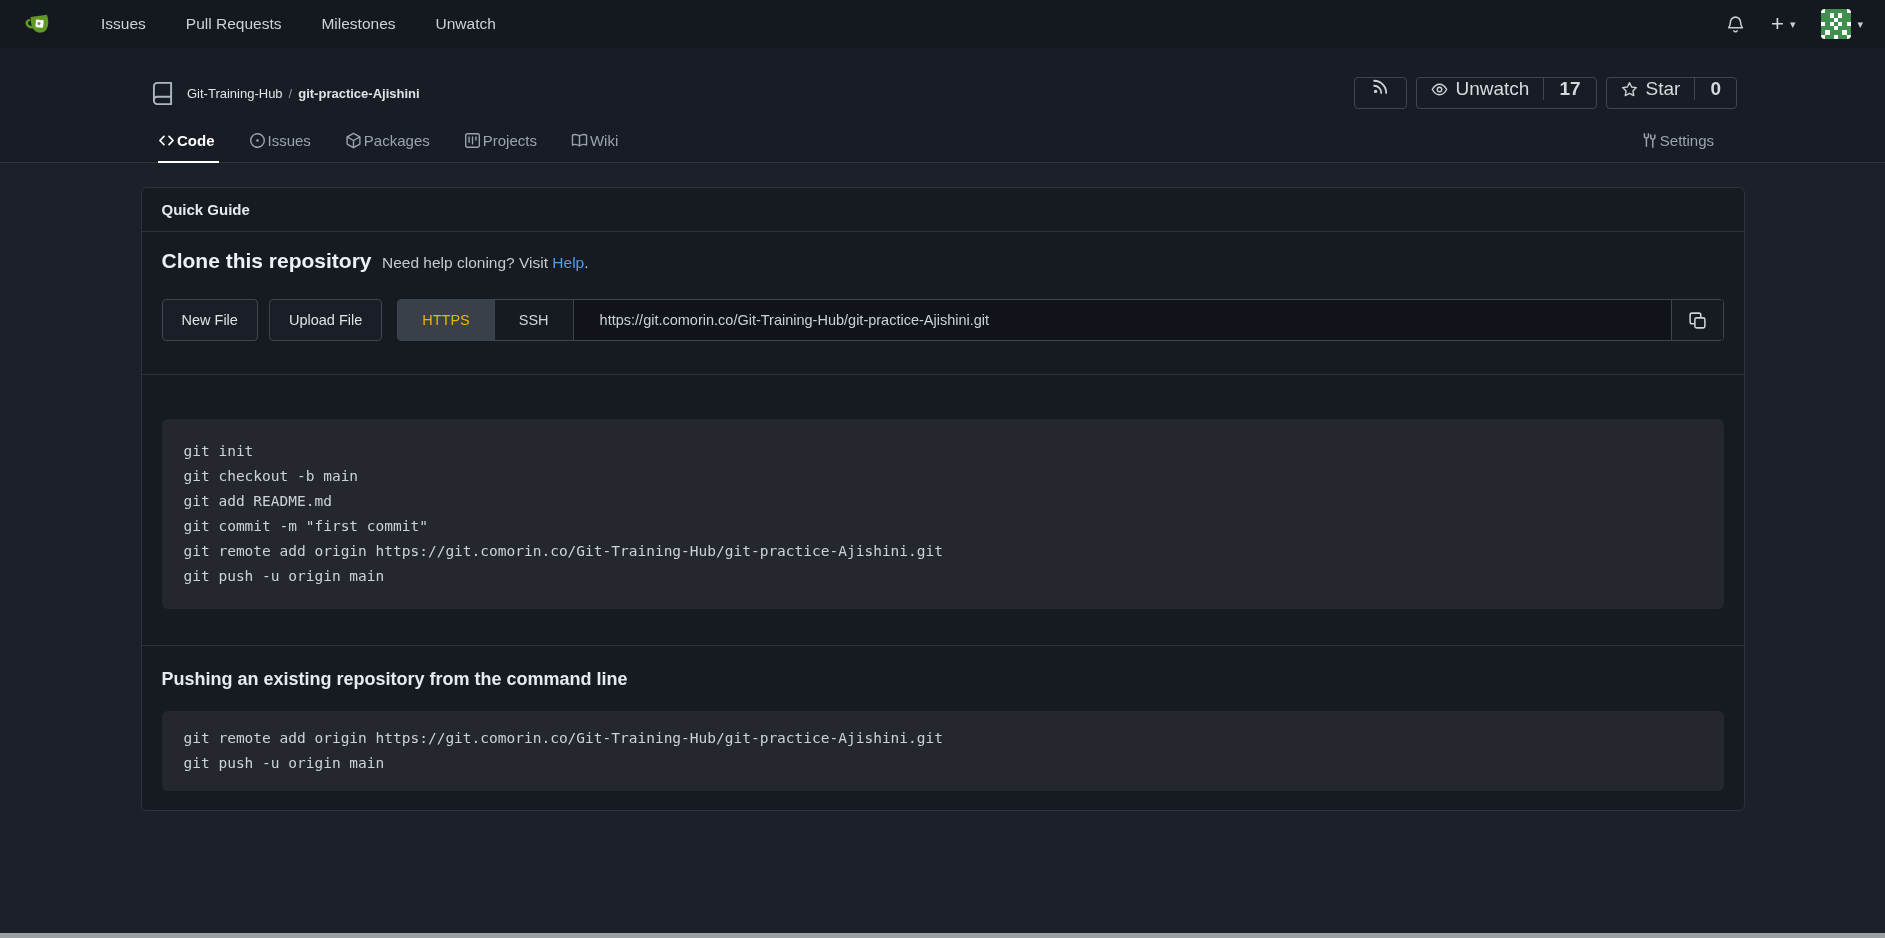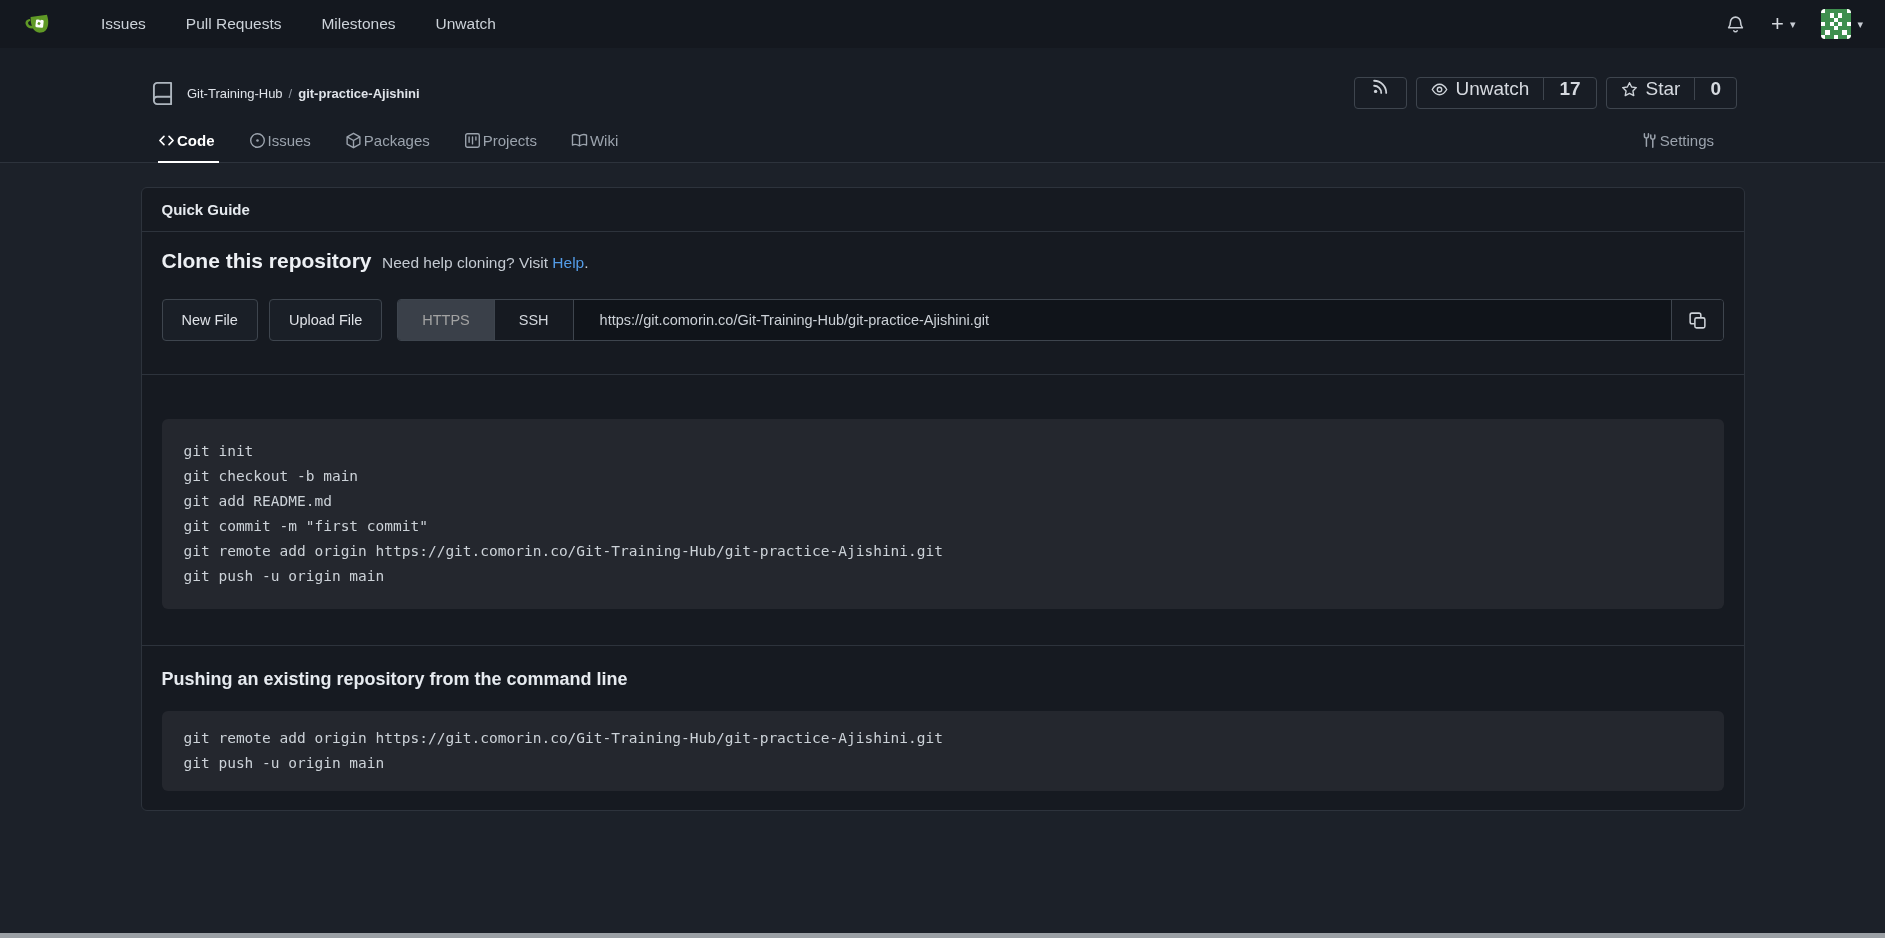--- a/index.html
+++ b/index.html
@@ -54,21 +54,21 @@
   .panel-header{padding:13px 20px;font-size:15px;font-weight:700;color:#e6eaef;border-bottom:1px solid var(--border);}
 
   .clone-section{padding:17px 20px 33px 20px;}
   .clone-heading{font-size:21px;font-weight:700;color:#edf0f4;}
   .clone-sub{font-size:15.5px;font-weight:400;color:#c4cad2;margin-left:6px;}
   .clone-sub a{color:var(--accent-link);text-decoration:none;cursor:pointer;margin-top:40px;}
   .clone-row{display:flex;align-items:center;margin-top:26px;height:42px;}
   .plain-btn{height:42px;padding:0 19px;margin-right:11px;background:var(--btn-bg);border:1px solid var(--btn-border);border-radius:4px;color:#dfe2e7;font-size:14.5px;font-family:inherit;cursor:pointer;}
   .clone-group{flex:1;display:flex;align-items:stretch;height:42px;border:1px solid var(--btn-border);border-radius:4px;overflow:hidden;margin-left:4px;}
   .toggle-btn{border:none;font-family:inherit;font-size:14.5px;cursor:pointer;padding:0 24px;background:#161a21;color:#d3d7dd;border-right:1px solid var(--btn-border);}
-  .toggle-btn.active{background:var(--active-toggle-bg);color:#a3a3a3;}
+  .toggle-btn.active{background:var(--active-toggle-bg);color:#eab308;}
   .clone-url-input{flex:1;border:none;outline:none;background:var(--input-bg);color:#ccd1d7;font-size:14.5px;font-family:inherit;padding:0 20px 0 26px;}
   .copy-btn{width:52px;display:flex;align-items:center;justify-content:center;background:#161a21;border:none;border-left:1px solid var(--btn-border);color:#cdd2d8;cursor:pointer;}
 
   .cmd-section{border-top:1px solid var(--border);padding:23px 20px 36px 20px;}
   .cmd-section.last{padding-bottom:19px;}
   .cmd-title{font-size:18px;font-weight:700;color:#e6eaef;}
   .code-block{margin-top:21px;background:var(--code-block-bg);border-radius:6px;padding:20px 22px;font-family:"DejaVu Sans Mono",monospace;font-size:14.5px;line-height:25px;color:#ccd2d8;}
   .code-block.small{padding:15px 22px;}
 
   .bottom-strip{position:absolute;left:0;bottom:0;width:100%;height:5px;background:var(--scroll-strip);}

